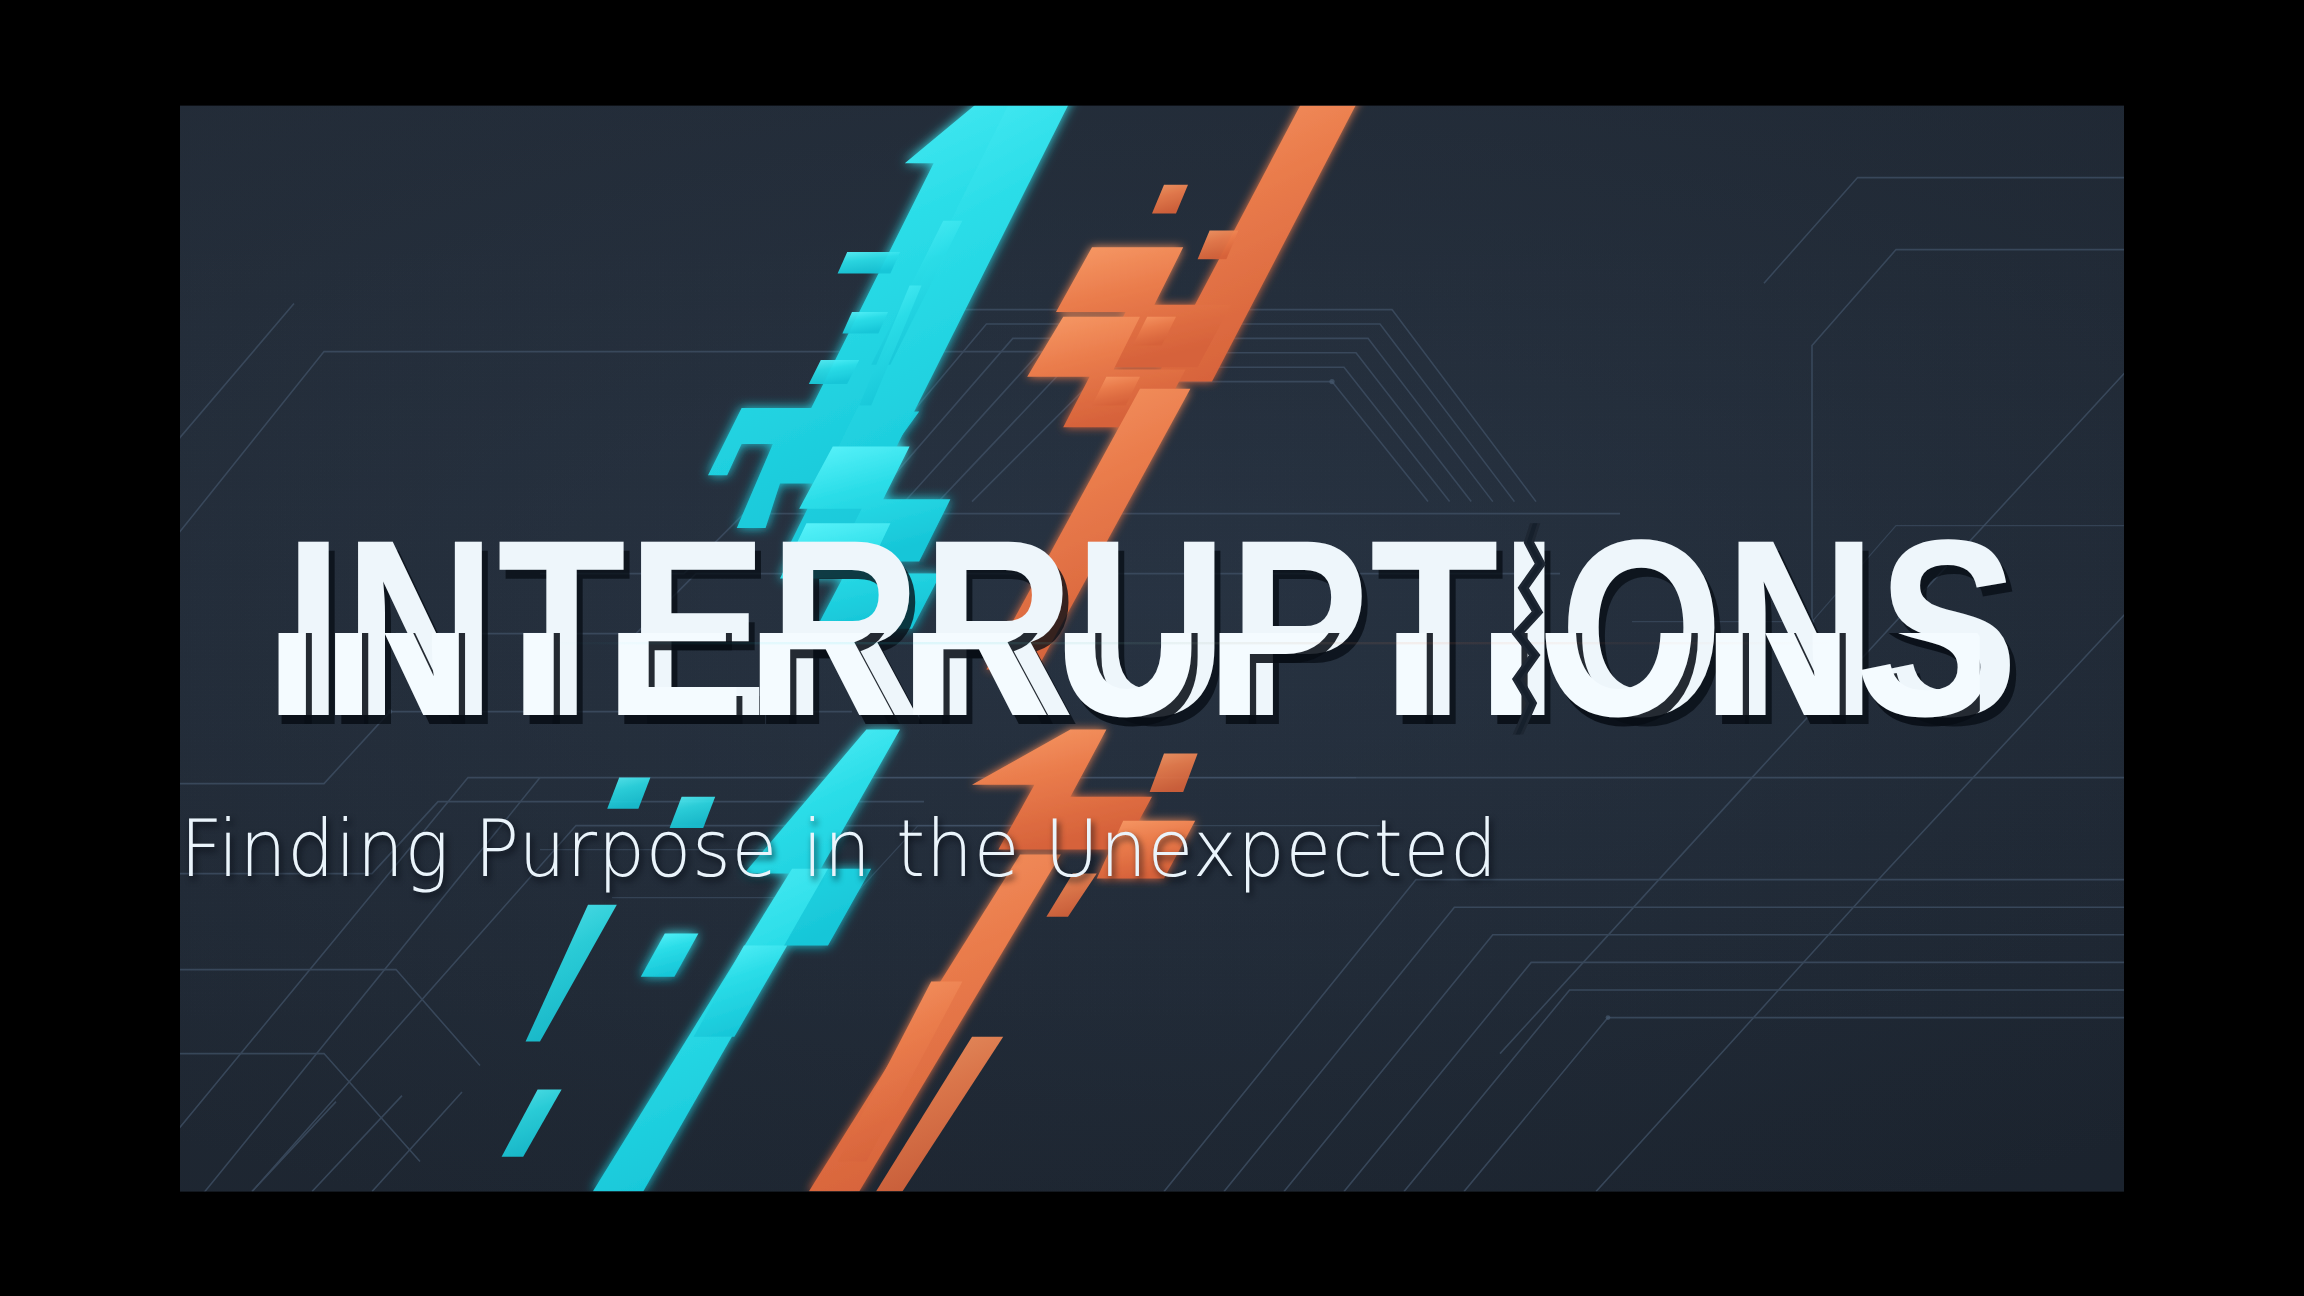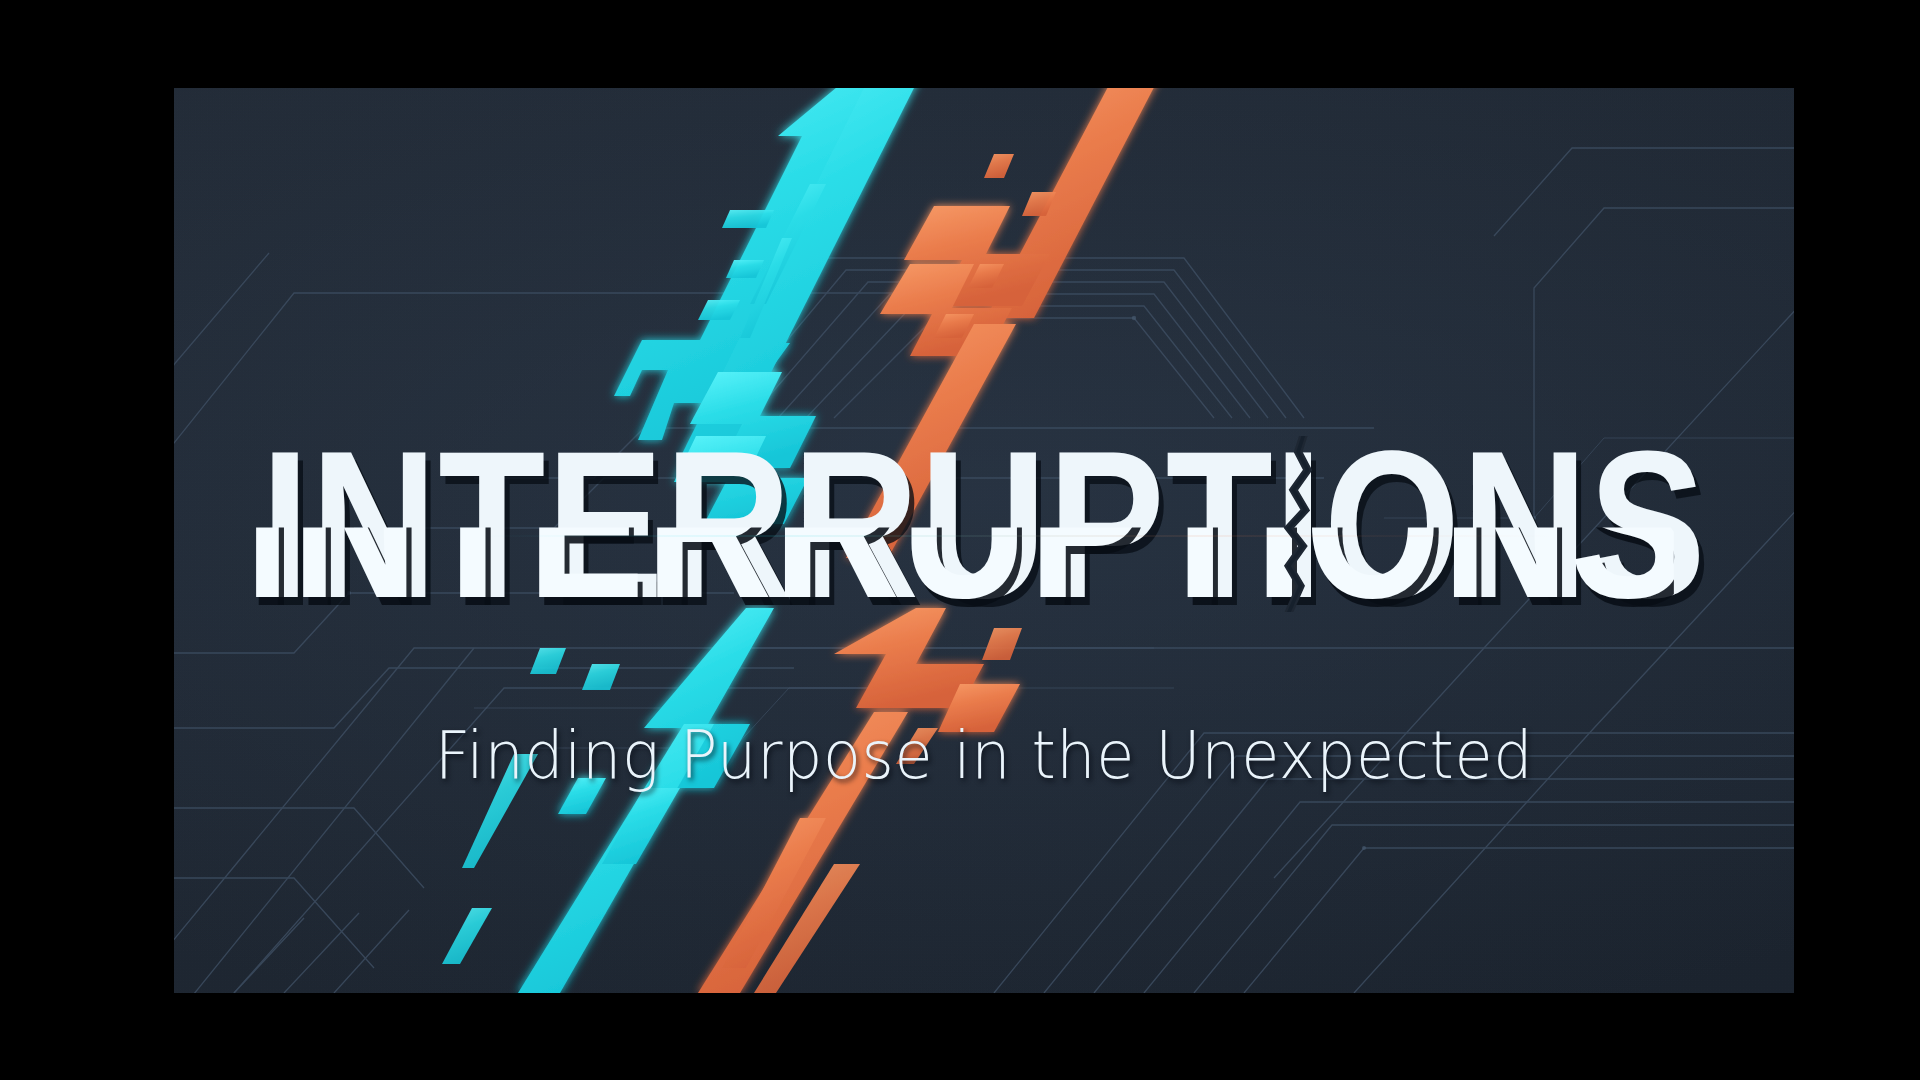--- a/index.html
+++ b/index.html
@@ -8,21 +8,20 @@
     width:1920px; height:1080px;
     background:#000;
     overflow:hidden;
     font-family:"Liberation Sans", sans-serif;
   }
 
   #stage {
     position:relative;
     width:1576px; height:1080px;
     background:#000;
-    margin-left:24px;
   }
 
   
   #panel {
     position:absolute;
     left:150px; top:88px;
     width:1620px; height:905px;
     background:#1e2733;
     overflow:hidden;
   }
@@ -108,22 +107,21 @@
     opacity:.55;
   }
 
   
   #o-crack { position:absolute; left:0; top:0; width:100%; height:100%; }
 
   
   #subtitle {
     position:absolute;
     left:0; right:0;
-    top:631px;
-    text-align:center;
+    top:583px;
     pointer-events:none;
   }
   #subtitle-text {
     font-family:"DejaVu Sans","Liberation Sans", sans-serif;
     font-weight:300;
     font-size:62px;
     letter-spacing:0.6px;
     color:#eaf4fb;
     text-shadow:2px 3px 5px rgba(5,10,17,0.75);
     white-space:nowrap;

